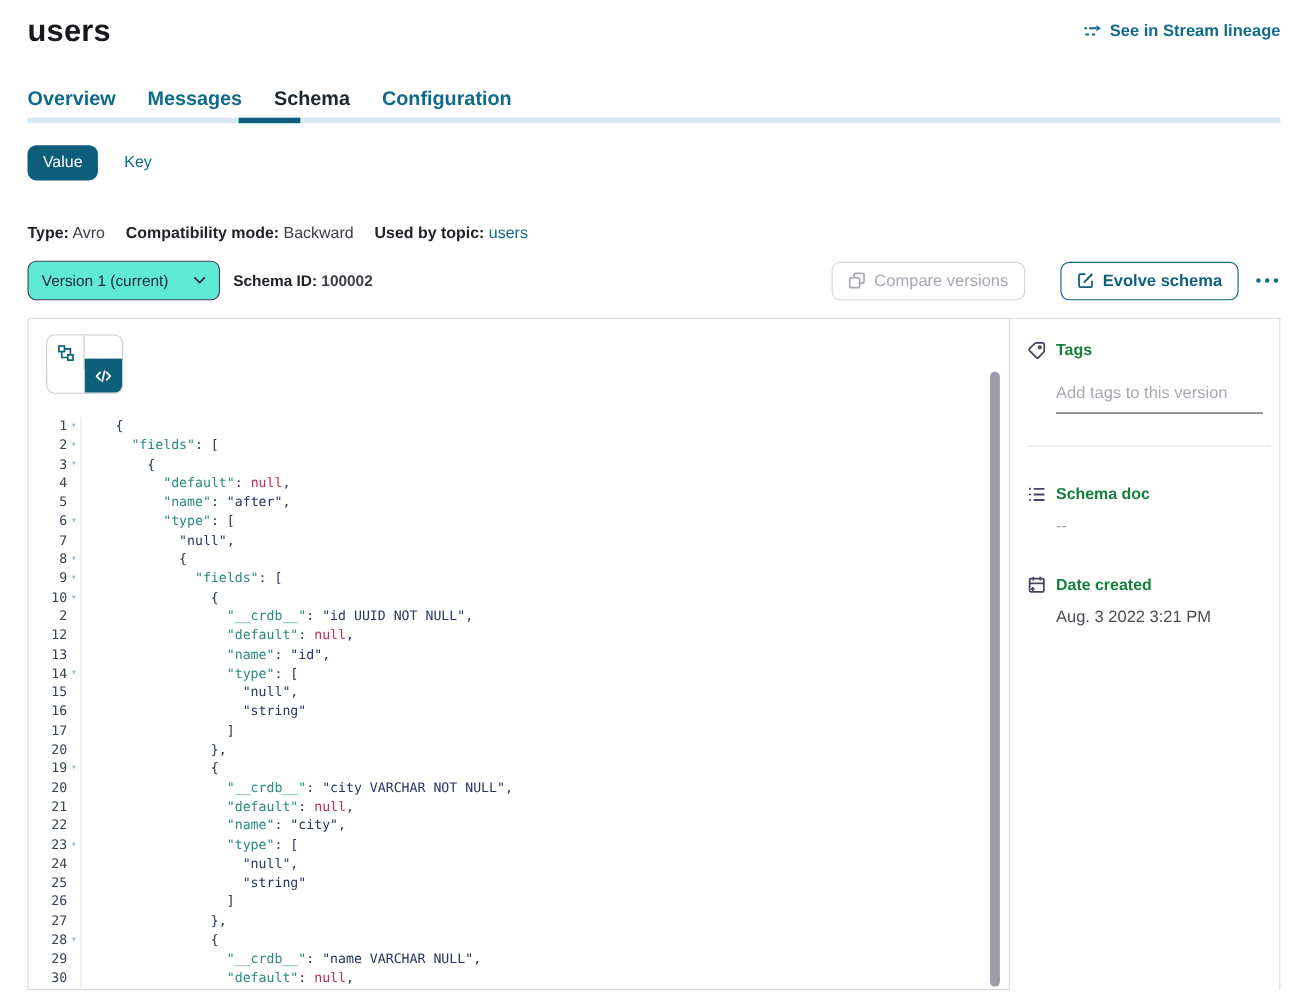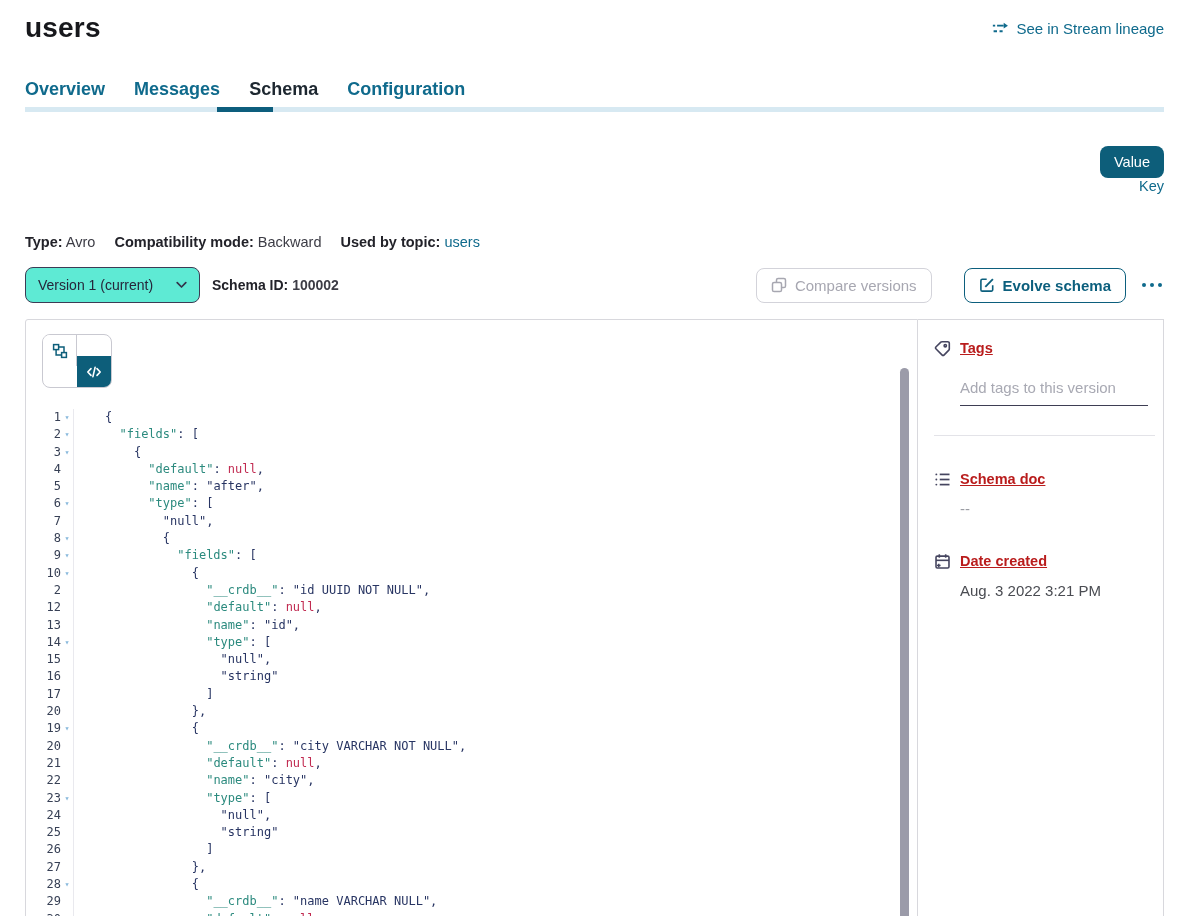--- a/index.html
+++ b/index.html
@@ -2,31 +2,31 @@
 <html><head>
 <meta charset="utf-8">
 <style>
   * { margin:0; padding:0; box-sizing:border-box; }
   body { background:#fff; font-family:"Liberation Sans", sans-serif; color:#3c3c45; }
   .page { width:1189px; height:916px; overflow:hidden; background:#fff; padding:0 25px; }
 
   
   .topbar { display:flex; justify-content:space-between; align-items:center; padding-top:10px; height:46px; }
   .title { font-size:28px; font-weight:700; color:#17181c; letter-spacing:.2px; }
-  .lineage { display:flex; align-items:center; gap:7px; color:#0f6a8c; font-size:15px; font-weight:400; cursor:pointer; }
+  .lineage { display:flex; align-items:center; gap:7px; color:#0f6a8c; font-size:15px; font-weight:700; cursor:pointer; }
 
   
   .tabs { display:flex; margin-top:34px; font-size:18px; }
   .tab { margin-right:29px; color:#0f6a8c; font-weight:600; cursor:pointer; line-height:18px; }
   .tab.active { color:#1d2730; }
   .tabtrack { position:relative; margin-top:9px; height:5px; background:#d7e9f2; width:1139px; }
   .tabtrack .seg { position:absolute; left:192px; width:56px; top:0; height:5px; background:#0d5e7d; }
 
   
-  .vk-row { margin-top:34px; display:flex; align-items:flex-end;flex-direction:column; }
+  .vk-row { margin-top:20px; display:flex; align-items:center; }
   .btn-value { background:#0d5e7a; color:#fff; border:none; border-radius:8px; padding:8px 14px; font-size:14.5px; font-weight:500; font-family:inherit; cursor:pointer; }
   .btn-key { margin-left:24px; color:#0f6a8c; font-size:14.5px; font-weight:500; background:none; border:none; font-family:inherit; cursor:pointer; }
 
   
   .meta-row { margin-top:40px; display:flex; gap:19px; font-size:14.5px; color:#3c3c45; }
   .meta-row b { color:#222229; font-weight:700; }
   .meta-row a { color:#0f6a8c; text-decoration:none; cursor:pointer; }
 
   
   .version-row { margin-top:17px; display:flex; align-items:center; width:1139px; }
@@ -57,21 +57,21 @@
   .gutter { flex:none; width:48px; display:flex; border-right:1px solid #e9e9ee; }
   .lnum { flex:1; text-align:right; color:#374055; }
   .fold { width:12px; text-align:center; color:#8abadd; font-size:8.5px; line-height:17.3px; cursor:pointer; }
   .ctext { padding-left:31px; white-space:pre; color:#283563; }
   .t-k { color:#2b8a7e; }
   .t-p { color:#283563; }
   .t-n { color:#c12b51; }
   .thumb { position:absolute; right:8px; top:48px; bottom:2px; width:9px; border-radius:5px; background:#9b9ba9; }
 
   
-  .sec-head { display:flex; align-items:flex-start; gap:9px; font-size:14.5px; font-weight:700; color:#b91c1c;text-decoration:underline; }
+  .sec-head { display:flex; align-items:flex-end; gap:9px; font-size:14.5px; font-weight:700; color:#15803d; }
   .sec-head svg { color:#45455f; flex:none; }
   .tags-input { display:block; margin:22px 0 0 26px; width:188px; border:none; border-bottom:1px solid #3e3e54; padding:0 0 9px 0; font-size:15px; font-family:inherit; color:#ef4444; outline:none; }
   .tags-input::placeholder { color:#a8a9b3; }
   .divider { height:1px; background:#e3e3e8; margin:29px -8px 0 0; }
   .sec-doc { margin-top:35px; }
   .sec-date { margin-top:36px; }
   .sec-value { margin:12px 0 0 26px; font-size:15px; color:#4a4c52; }
   .sec-value.muted { color:#9b9da4; }
 
   svg { display:block; }

